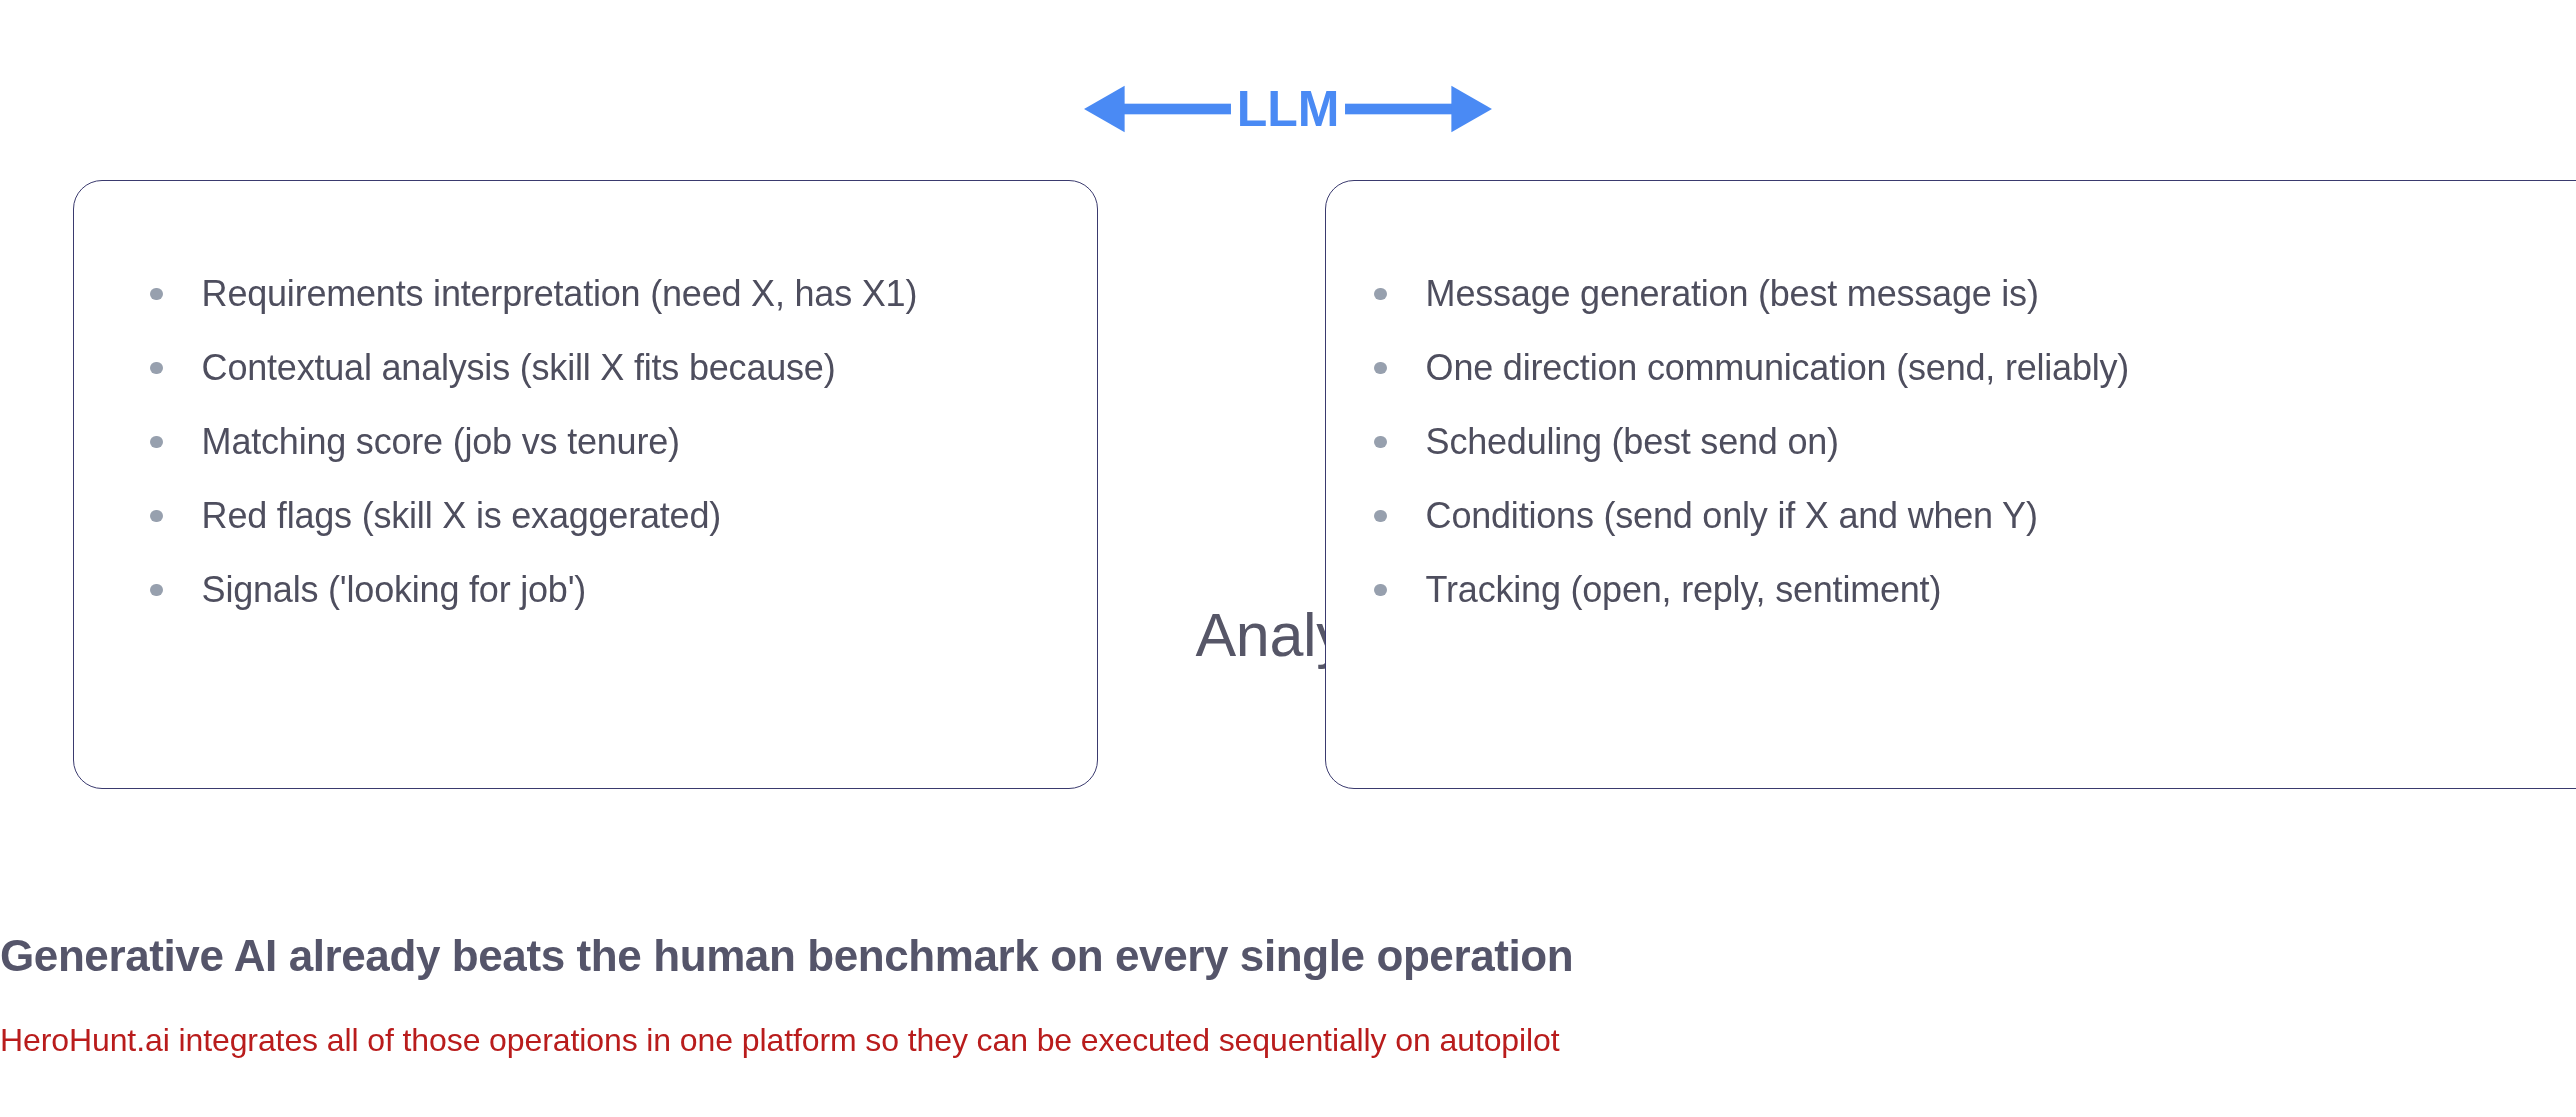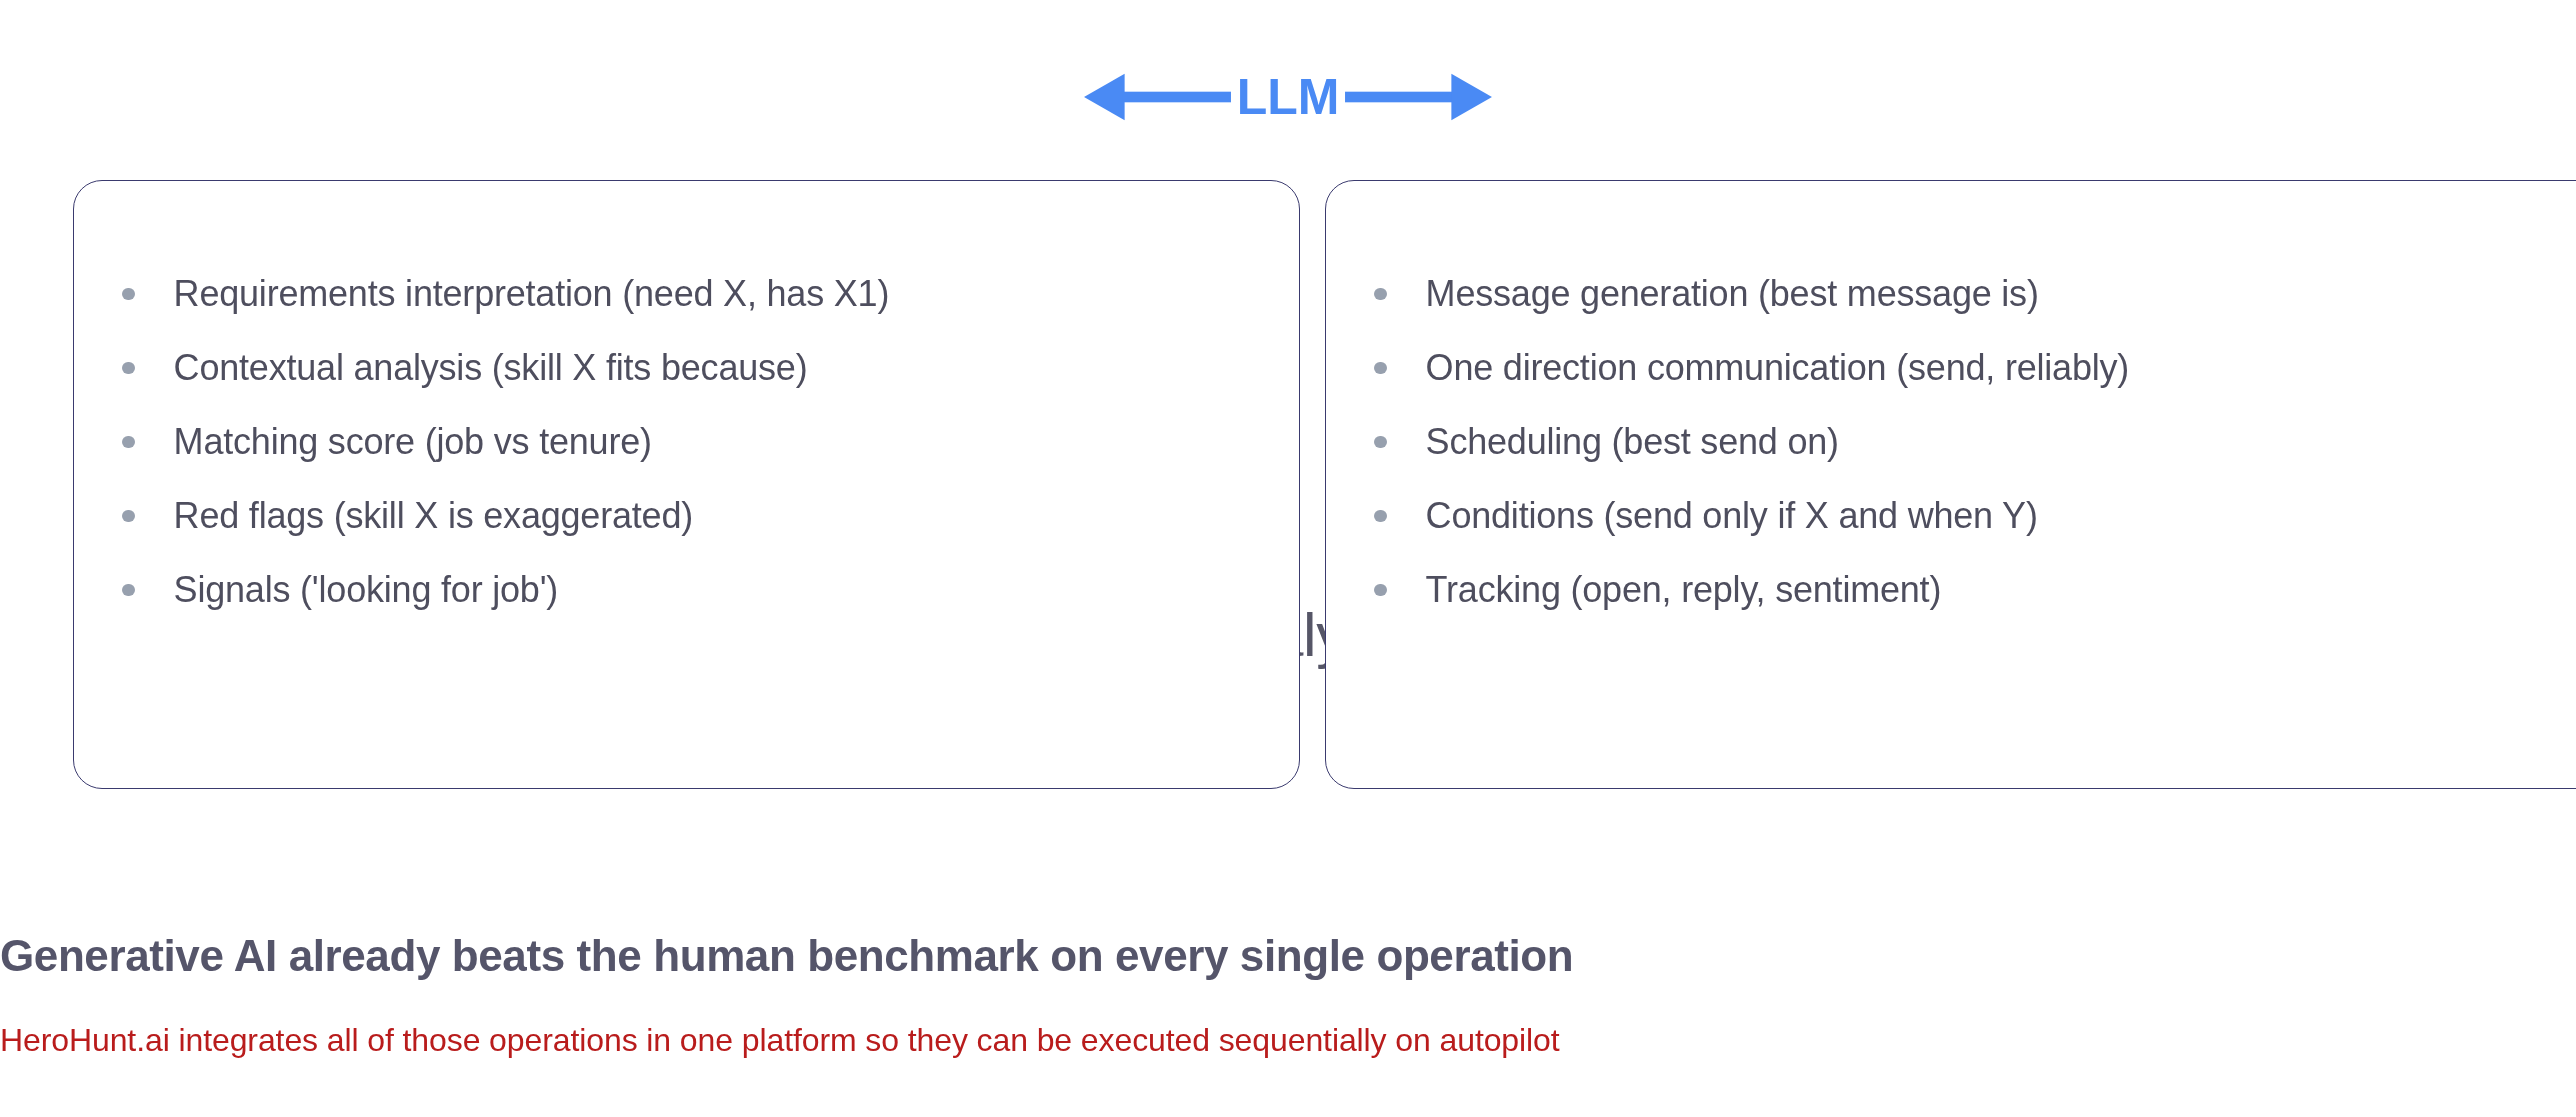--- a/index.html
+++ b/index.html
@@ -49,21 +49,21 @@
     letter-spacing: -0.3px;
     color: #565667;
     line-height: 1;
     white-space: nowrap;
   }
 
   
   .llm-group {
     position: absolute;
     left: 1085px;
-    top: 60px;
+    top: 72px;
     width: 406px;
     height: 73px;
     display: flex;
     align-items: center;
     justify-content: center;
     gap: 0px;
   }
   .arrow-svg { display: block; }
   .llm-label {
     font-size: 50px;
@@ -78,21 +78,21 @@
   
   .card {
     position: absolute;
     top: 180px;
     height: 609px;
     border: 1.9px solid #3a3a6e;
     border-radius: 29px;
     background: #ffffff;
     box-sizing: border-box;
   }
-  .card.left  { left: 73px;   width: 1227px; }
+  .card.left  { left: 73px;   width: 1025px; padding-left: 28px; }
   .card.right { left: 1325px; width: 1325px; }
 
   .bullet-list {
     list-style: none;
     margin: 0;
     padding: 93px 0 0 21px;
   }
   .bullet-item {
     display: flex;
     align-items: flex-start;

